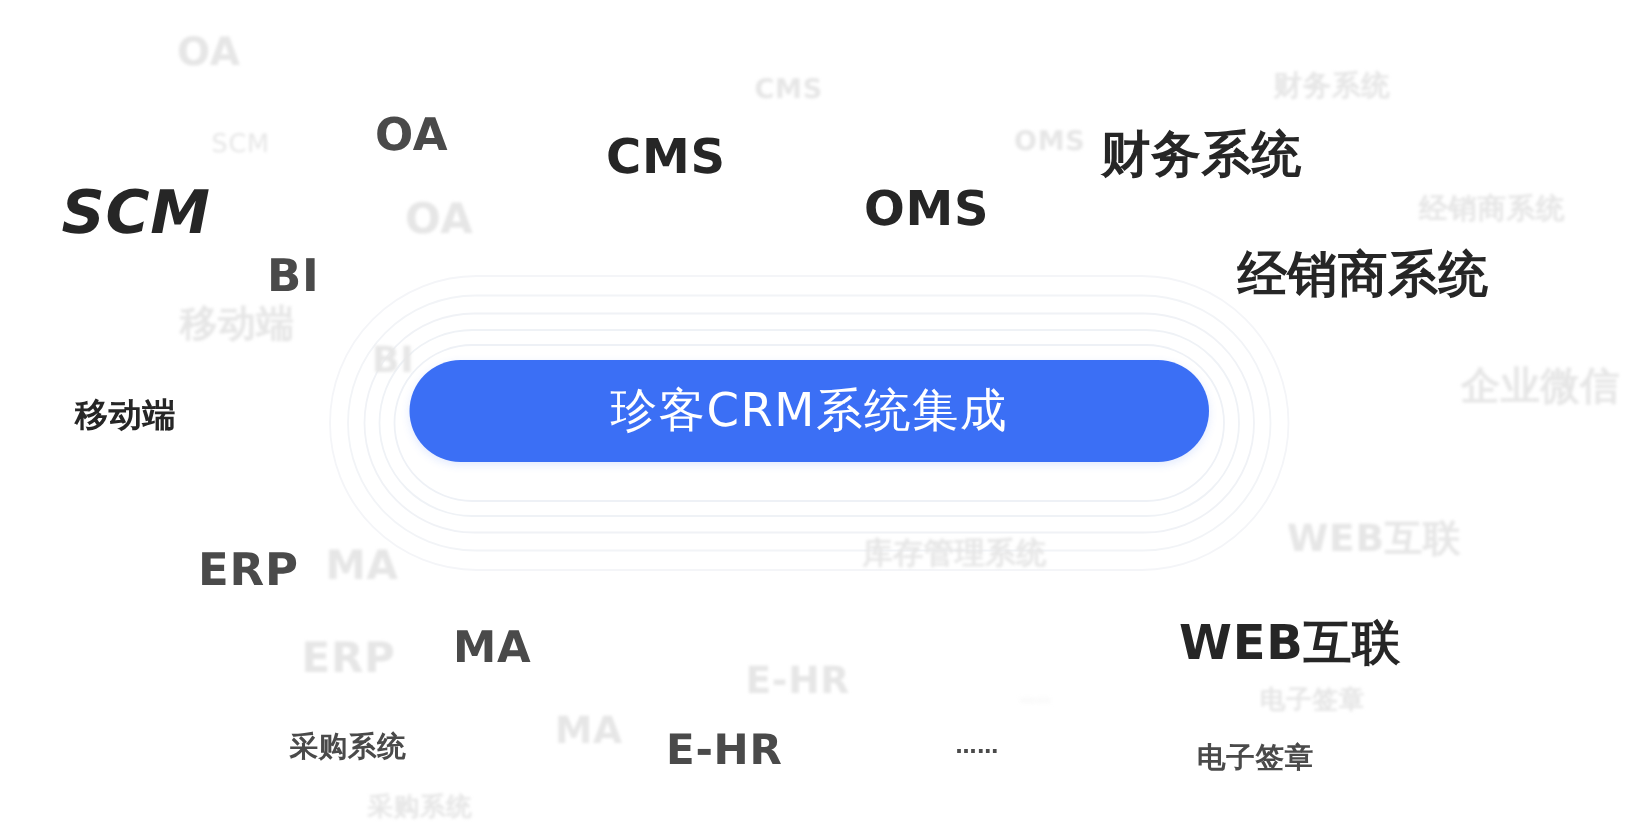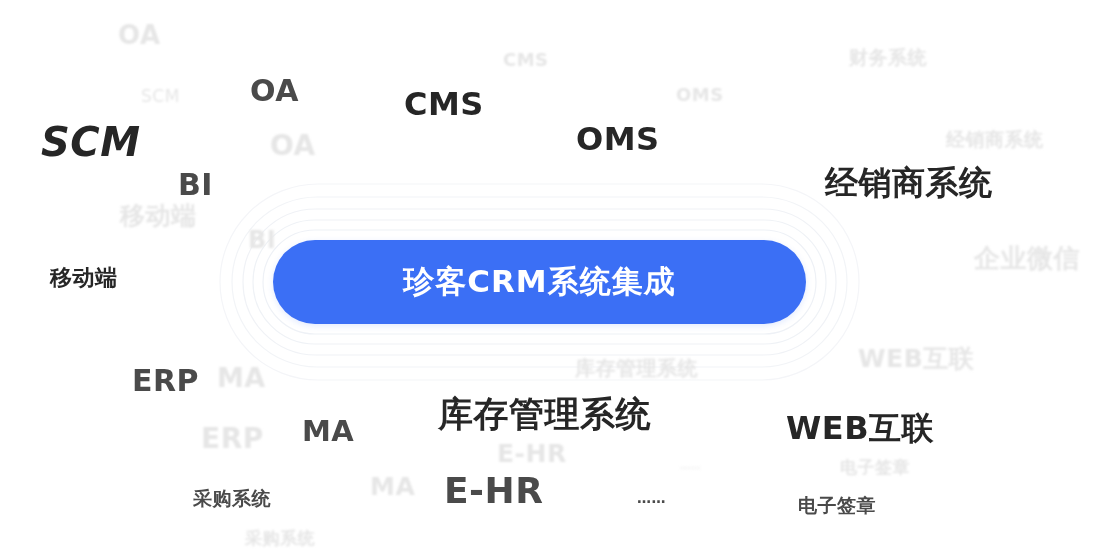--- a/index.html
+++ b/index.html
@@ -43,28 +43,28 @@
       left: 0; top: 0;
       width: 1098px;
       height: 556px;
       pointer-events: none;
     }
     .pill {
       position: absolute;
       left: 273px;
       top: 240px;
       width: 533px;
-      height: 84px;
+      height: 68px;
       border-radius: 42px;
       background: #3b6ff5;
       display: flex;
       align-items: center;
       justify-content: center;
       color: #ffffff;
-      font-weight: bold;
+      font-weight: normal;
       font-size: 31px;
       letter-spacing: 1px;
       box-shadow: 0 2px 6px rgba(59,111,245,0.15);
     }
   </style>
 </head>
 <body>
 
 <div class="stage">
 
@@ -98,23 +98,23 @@
 
   <span class="label fg" style="left:41px; top:122px; font-size:40px;font-style:italic;">SCM</span>
   <span class="label fg-mid" style="left:204px; top:76px; font-size:30px;margin-left:46px;">OA</span>
   <span class="label fg-mid" style="left:178px; top:170px; font-size:30px;">BI</span>
   <span class="label fg" style="left:50px; top:267px; font-size:22px;">移动端</span>
   <span class="label fg-mid" style="left:132px; top:366px; font-size:30px;">ERP</span>
   <span class="label fg-mid" style="left:302px; top:417px; font-size:29px;">MA</span>
   <span class="label fg-mid" style="left:193px; top:489px; font-size:19px;">采购系统</span>
   <span class="label fg" style="left:404px; top:88px; font-size:32px;">CMS</span>
   <span class="label fg" style="left:576px; top:123px; font-size:32px;">OMS</span>
+  <span class="label fg" style="left:734px; top:86px; font-size:33px;">财务系统</span>
   <span class="label fg" style="left:825px; top:166px; font-size:33px;">经销商系统</span>
-  <span class="label fg" style="left:438px; top:397px; font-size:35px;">库存管理系统</span>
-  <span class="label fg-mid" style="left:444px; top:473px; font-size:36px;">E-HR</span>
+  <span class="label fg-mid" style="left:444px; top:486px; font-size:28px;">E-HR</span>
   <span class="label fg-mid" style="left:637px; top:491px; font-size:14px;">……</span>
   <span class="label fg" style="left:786px; top:412px; font-size:32px;text-align:right;">WEB互联</span>
   <span class="label fg-mid" style="left:798px; top:496px; font-size:19px;">电子签章</span>
 
   <div class="pill">
     <span>珍客CRM系统集成</span>
   </div>
 </div>
 
 </body></html>

